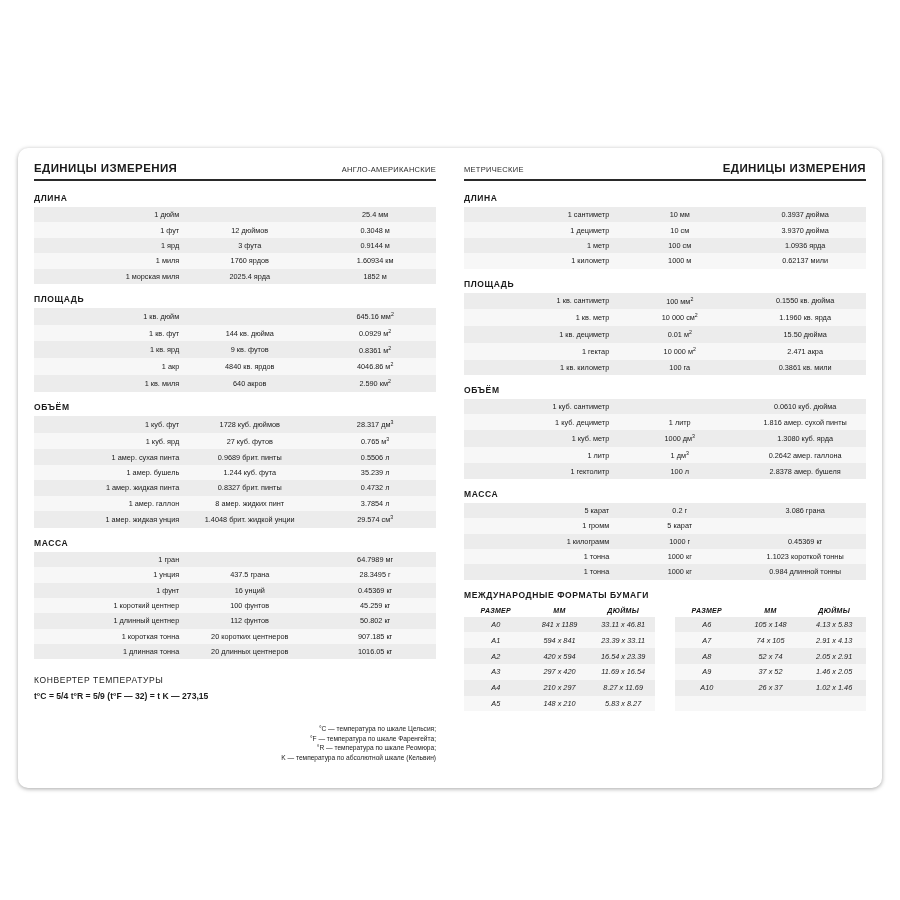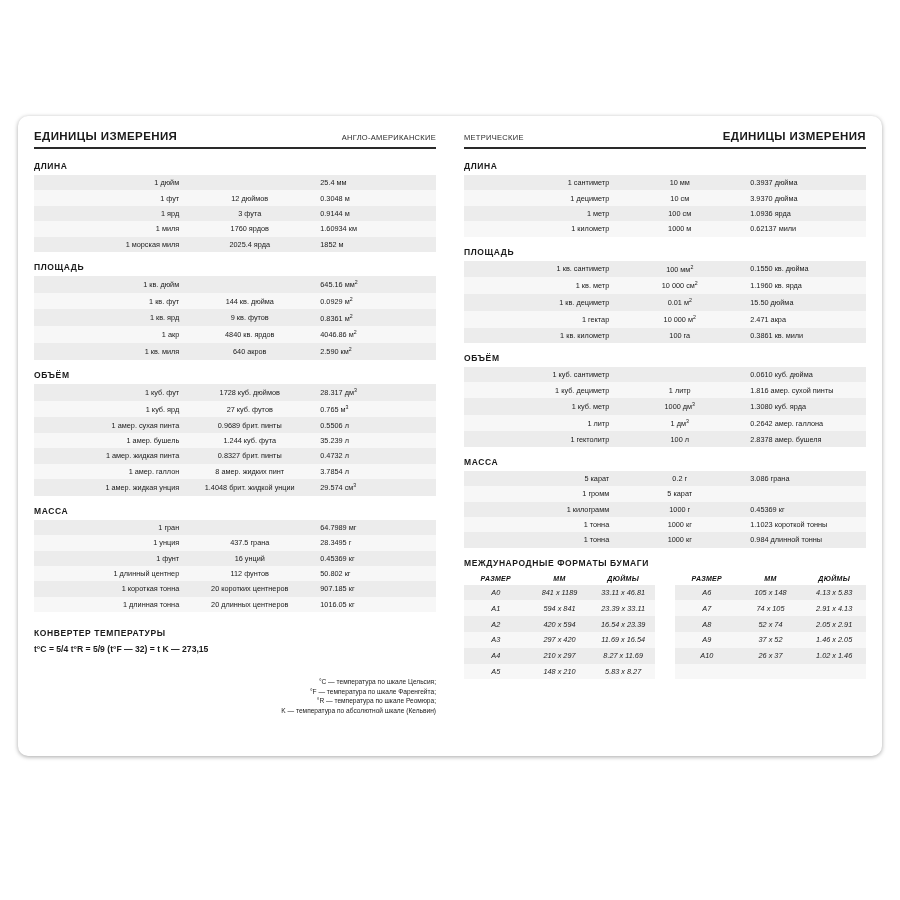--- a/index.html
+++ b/index.html
@@ -9,21 +9,21 @@
   }
   body {
     width: 900px;
     height: 900px;
     font-family: "Liberation Sans", sans-serif;
     color: #1a1a1a;
   }
   .page {
     position: absolute;
     left: 18px;
-    top: 116px;
+    top: 148px;
     width: 864px;
     height: 640px;
     background: #ffffff;
     border-radius: 10px;
     box-shadow: 0 1px 4px rgba(0,0,0,0.35);
     box-sizing: border-box;
     padding: 14px 16px 10px 16px;
     display: flex;
     gap: 0px;
   }
@@ -75,26 +75,26 @@
     padding: 3.2px 6px;
     color: #202020;
     white-space: nowrap;
     overflow: hidden;
     text-overflow: ellipsis;
   }
   table.conv tr:nth-child(odd) td { background: #ececec; }
   table.conv tr:nth-child(even) td { background: #f7f7f7; }
   td.c1 { width: 38%; text-align: right; padding-right: 10px; }
   td.c2 { width: 32%; text-align: center; }
-  td.c3 { width: 30%; text-align: left; padding-left: 10px; }
+  td.c3 { width: 30%; text-align: center; padding-left: 10px; }
 
   
   .temp-title {
     font-size: 8.5px;
-    font-weight: bold;
+    font-weight: normal;
     letter-spacing: 0.6px;
     text-transform: uppercase;
     margin: 16px 0 6px 0;
   }
   .temp-formula {
     font-size: 8.6px;
     font-weight: bold;
     margin-bottom: 23px;
   }
   .temp-legend {
@@ -259,20 +259,25 @@
             </tr>
             <tr>
               <td class="c1">1 унция</td>
               <td class="c2">437.5 грана</td>
               <td class="c3">28.3495 г</td>
             </tr>
             <tr>
               <td class="c1">1 фунт</td>
               <td class="c2">16 унций</td>
               <td class="c3">0.45369 кг</td>
+            </tr>
+            <tr>
+              <td class="c1">1 короткий центнер</td>
+              <td class="c2">100 фунтов</td>
+              <td class="c3">45.259 кг</td>
             </tr>
             <tr>
               <td class="c1">1 длинный центнер</td>
               <td class="c2">112 фунтов</td>
               <td class="c3">50.802 кг</td>
             </tr>
             <tr>
               <td class="c1">1 короткая тонна</td>
               <td class="c2">20 коротких центнеров</td>
               <td class="c3">907.185 кг</td>

